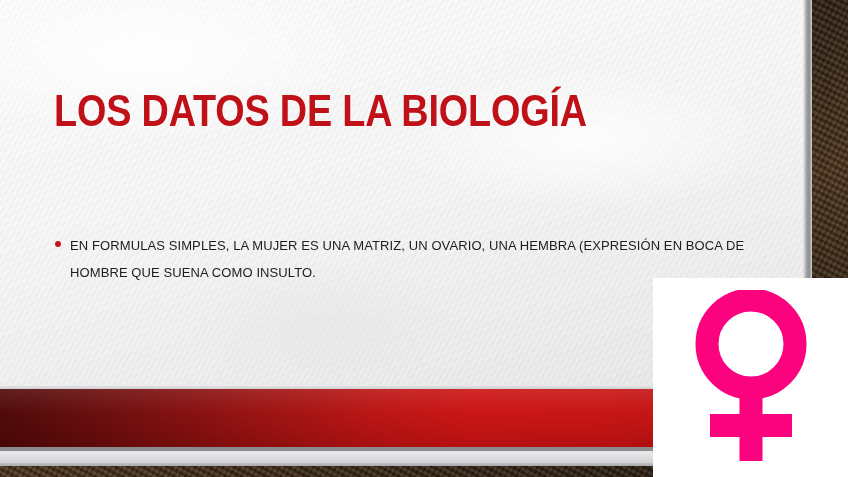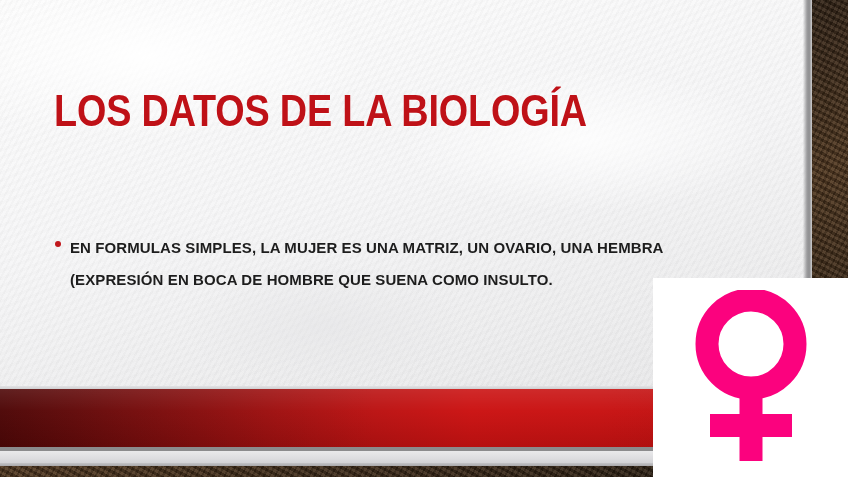--- a/index.html
+++ b/index.html
@@ -101,23 +101,23 @@
     left: 0;
     top: 9px;
     width: 6px;
     height: 6px;
     border-radius: 50%;
     background: #c0171c;
   }
   .bullet-text {
     color: #1d1d1d;
     font-family: "Liberation Sans Narrow", "Liberation Sans", sans-serif;
-    font-weight: bold;
-    font-size: 15px;
-    line-height: 32px;
+    font-weight: normal;
+    font-size: 13px;
+    line-height: 27px;
     letter-spacing: 0.1px;
     transform: scaleX(0.95);
     transform-origin: left top;
   }
 
   
   .band-top-hairline {
     position: absolute;
     left: 0;
     top: 386px;

